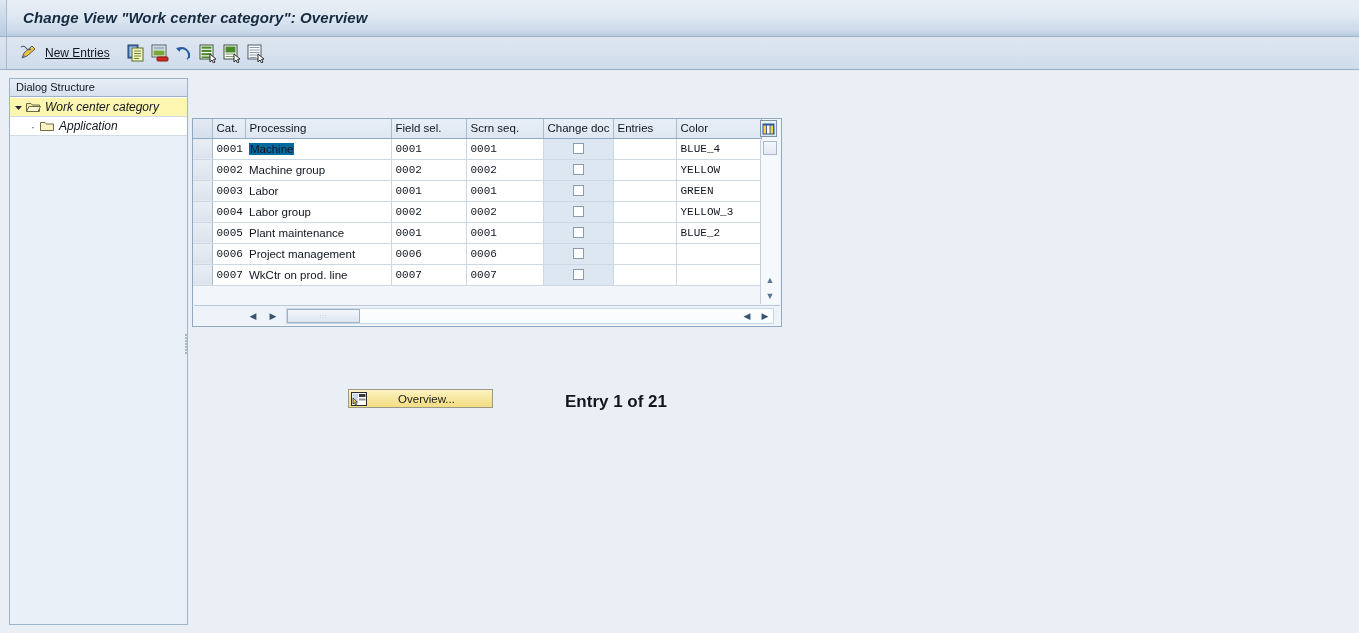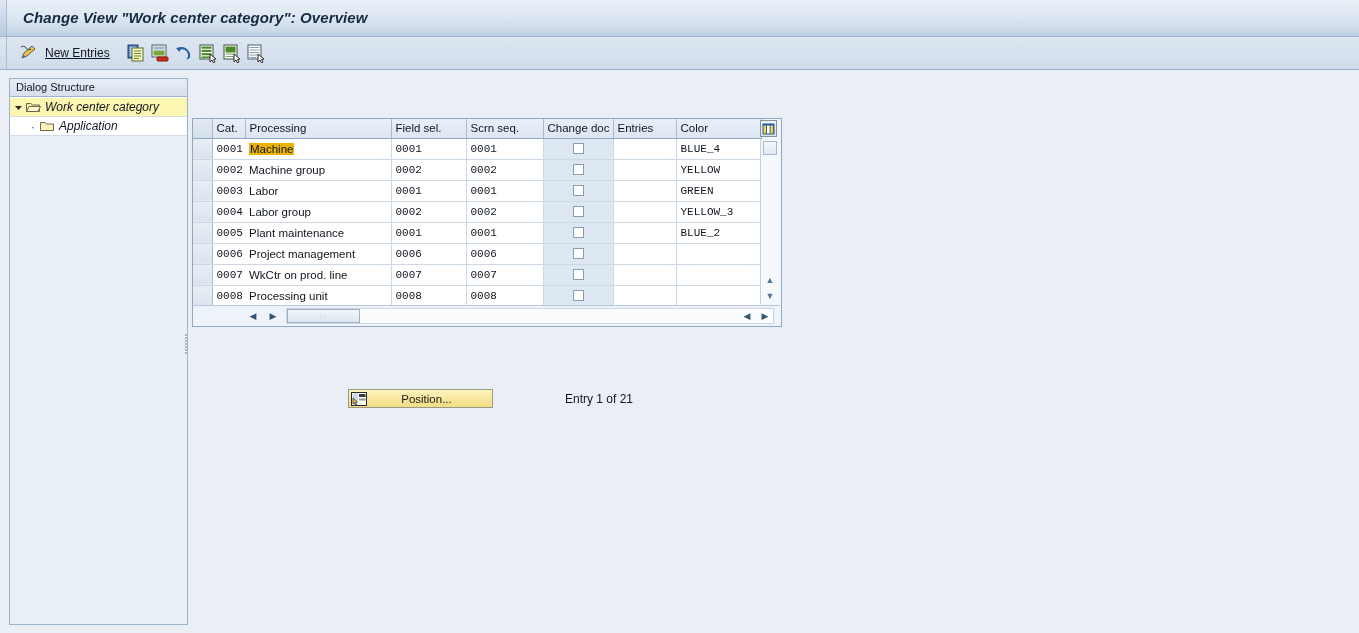--- a/index.html
+++ b/index.html
@@ -244,21 +244,21 @@
   .cellchk {
     display: inline-block;
     width: 11px; height: 11px;
     background: #fff;
     border: 1px solid #8c9cad;
     box-sizing: border-box;
     vertical-align: middle;
     margin-top: -1px;
   }
   .hl {
-    background: #eab308;
+    background: #0369a1;
     padding: 0 1px;
   }
 
   
   .c-sel  { width: 19px; }
   .c-cat  { width: 33px; }
   .c-desc { width: 146px; }
   .c-fsel { width: 75px; }
   .c-scrn { width: 77px; }
   .c-chg  { width: 70px; }
@@ -367,23 +367,24 @@
   #position-label {
     flex: 1;
     text-align: center;
     font-size: 11.5px;
     color: #1a1a1a;
     padding-right: 6px;
   }
   #entry-status {
     position: absolute;
     left: 565px; top: 392px;
-    font-size: 12px;
+    font-size: 17px;
     color: #10161f;
     white-space: nowrap;
+    font-weight: bold;
   }
 </style>
 </head>
 <body>
 
 <div id="titlebar">
   <div class="tbar-accent"></div>
   <div id="title-text">Change View "Work center category": Overview</div>
 </div>
 
@@ -611,30 +612,20 @@
         <tr>
           <td class="selcell"></td>
           <td class="catcell">0007</td>
           <td>WkCtr on prod. line</td>
           <td class="mono">0007</td>
           <td class="mono">0007</td>
           <td class="chkcell"><span class="cellchk"></span></td>
           <td class="mono"></td>
           <td class="mono"></td>
         </tr>
-        <tr>
-          <td class="selcell"></td>
-          <td class="catcell">0008</td>
-          <td>Processing unit</td>
-          <td class="mono">0008</td>
-          <td class="mono">0008</td>
-          <td class="chkcell"><span class="cellchk"></span></td>
-          <td class="mono"></td>
-          <td class="mono"></td>
-        </tr>
       </tbody>
   </table>
 
   <div id="grid-config">
     <svg width="13" height="12" viewBox="0 0 13 12">
       <rect x="0.5" y="0.5" width="12" height="11" fill="#2a57a0"></rect>
       <rect x="1.5" y="2.5" width="2.6" height="8" fill="#f5d43a"></rect>
       <rect x="5" y="2.5" width="2.6" height="8" fill="#ffffff"></rect>
       <rect x="8.5" y="2.5" width="2.6" height="8" fill="#f5d43a"></rect>
     </svg>
@@ -662,16 +653,16 @@
 <div id="position-button">
   <span id="position-icon">
     <svg width="16" height="14" viewBox="0 0 16 14">
       <rect x="0.5" y="0.5" width="15" height="13" fill="#ffffff" stroke="#2b2b2b"></rect>
       <rect x="1.5" y="1.5" width="5.5" height="11" fill="#c8d8ea"></rect>
       <rect x="8" y="2" width="6.5" height="3" fill="#3a3a3a"></rect>
       <rect x="8" y="6.5" width="6.5" height="2" fill="#8f8f8f"></rect>
       <path d="M2,6 L2,12 L3.4,10.6 L4.5,13 L5.6,12.4 L4.5,10.2 L6.3,10 Z" fill="#f2c33c" stroke="#2b2b2b" stroke-width="0.7"></path>
     </svg>
   </span>
-  <span id="position-label">Position...</span>
+  <span id="position-label">Overview...</span>
 </div>
 
 <div id="entry-status">Entry 1 of 21</div>
 
 </body></html>

